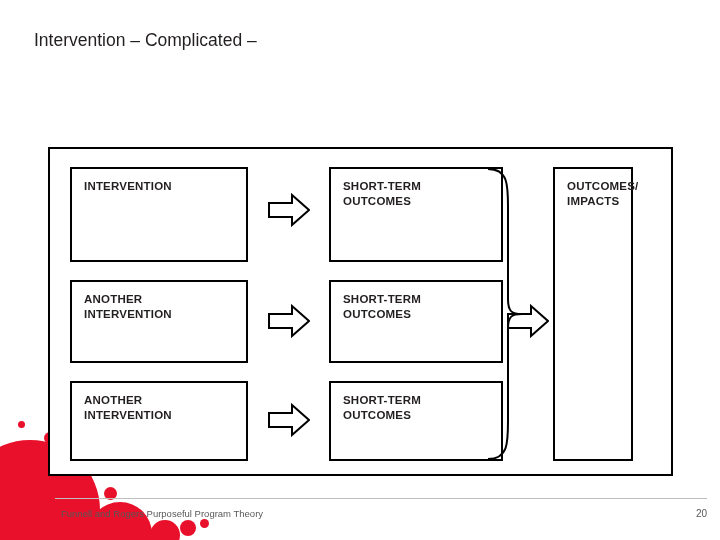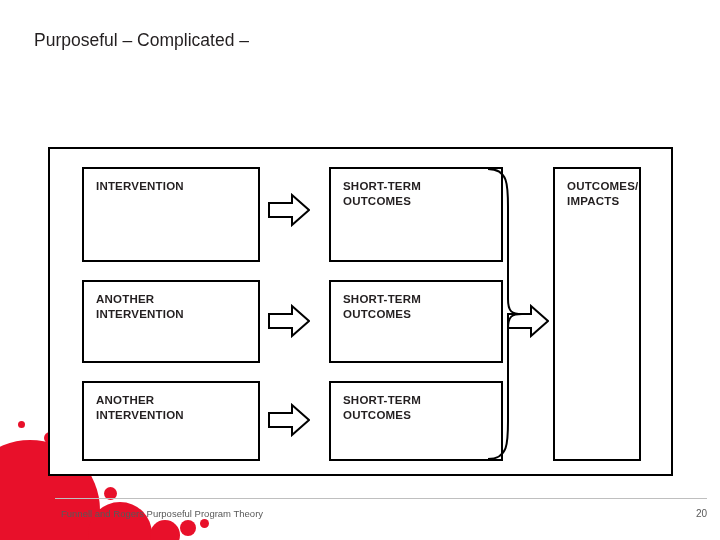--- a/index.html
+++ b/index.html
@@ -73,23 +73,23 @@
   .box .lbl {
     font-size: 11.5px;
     font-weight: bold;
     color: #231f20;
     line-height: 15px;
     letter-spacing: 0.2px;
     white-space: pre-line;
   }
 
   
-  .col-int   { left: 32px;  width: 178px; }
+  .col-int   { left: 20px;  width: 178px; }
   .col-st    { left: 279px; width: 174px; }
-  .col-out   { left: 503px; width: 88px; }
+  .col-out   { left: 503px; width: 80px; }
 
   .row1 { top: 18px;  height: 95px; }
   .row2 { top: 131px; height: 83px; }
   .row3 { top: 232px; height: 80px; }
 
   
   .arrow {
     position: absolute;
     width: 42px;
     height: 34px;
@@ -150,21 +150,21 @@
   <div class="d" style="left:180px; bottom:4px;   width:16px;  height:16px;"></div>
   <div class="d" style="left:200px; bottom:12px;  width:9px;   height:9px;"></div>
   <div class="d" style="left:72px;  bottom:60px;  width:22px;  height:22px;"></div>
   <div class="d" style="left:104px; bottom:40px;  width:13px;  height:13px;"></div>
   <div class="d" style="left:126px; bottom:26px;  width:8px;   height:8px;"></div>
   <div class="d" style="left:44px;  bottom:96px;  width:12px;  height:12px;"></div>
   <div class="d" style="left:18px;  bottom:112px; width:7px;   height:7px;"></div>
 </div>
 
 <div class="title-block">
-  <div class="title-line1">Purposeful – Complicated –</div>
+  <div class="title-line1">Intervention – Complicated –</div>
 </div>
 
 <div class="diagram">
 
   <div class="box col-int row1">
     <div class="lbl">INTERVENTION</div>
   </div>
   <div class="box col-st row1">
     <div class="lbl">SHORT-TERM
 OUTCOMES</div>

